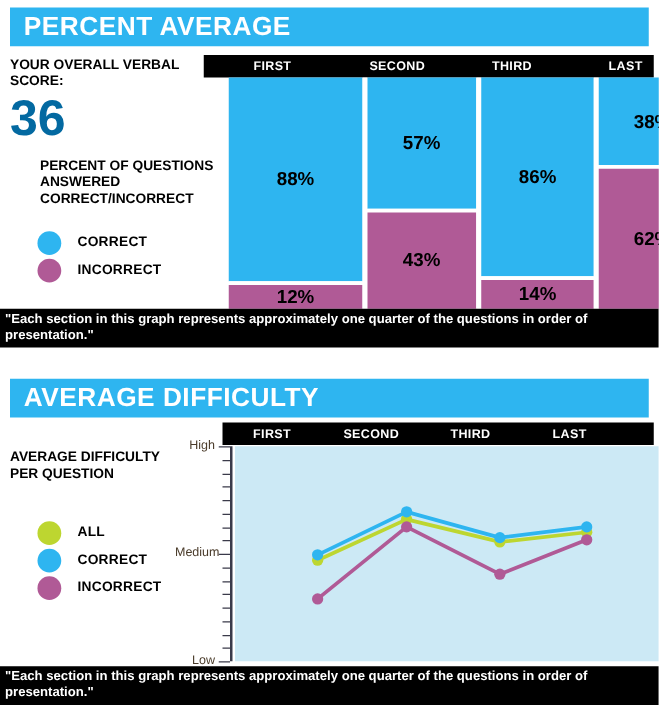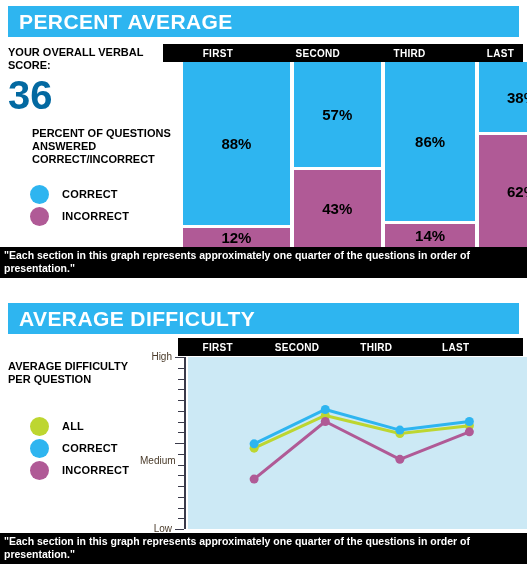--- a/index.html
+++ b/index.html
@@ -170,21 +170,21 @@
     <div class="tick" style="width: 9px; left: 35px; top: 88px;"></div>
     <div class="tick" style="width: 6px; left: 38px; top: 99px;"></div>
     <div class="tick" style="width: 6px; left: 38px; top: 110px;"></div>
     <div class="tick" style="width: 6px; left: 38px; top: 120px;"></div>
     <div class="tick" style="width: 6px; left: 38px; top: 131px;"></div>
     <div class="tick" style="width: 6px; left: 38px; top: 142px;"></div>
     <div class="tick" style="width: 6px; left: 38px; top: 153px;"></div>
     <div class="tick" style="width: 6px; left: 38px; top: 163px;"></div>
     <div class="tick" style="width: 9px; left: 35px; top: 174px;"></div>
     <div class="ylab" style="left: 0px; width: 32px; top: -4px;">High</div>
-    <div class="ylab" style="left: 0px; width: 32px; top: 100px;">Medium</div>
+    <div class="ylab" style="left: 0px; width: 32px; top: 82px;">Medium</div>
     <div class="ylab" style="left: 0px; width: 32px; top: 168px;">Low</div>
     <svg width="387" height="178">
       <polyline points="114.105,93.16000000000001 185.29500000000002,60.47999999999999 259.875,78.53999999999999 329.37,70.8" fill="none" stroke="#bdd630" stroke-width="3" stroke-linejoin="round" stroke-linecap="round"></polyline>
       <circle cx="114.105" cy="93.16000000000001" r="4.5" fill="#bdd630"></circle>
       <circle cx="185.29500000000002" cy="60.47999999999999" r="4.5" fill="#bdd630"></circle>
       <circle cx="259.875" cy="78.53999999999999" r="4.5" fill="#bdd630"></circle>
       <circle cx="329.37" cy="70.8" r="4.5" fill="#bdd630"></circle>
       <polyline points="114.105,88.86 185.29500000000002,54.46000000000001 259.875,75.10000000000001 329.37,66.5" fill="none" stroke="#2eb5f0" stroke-width="3" stroke-linejoin="round" stroke-linecap="round"></polyline>
       <circle cx="114.105" cy="88.86" r="4.5" fill="#2eb5f0"></circle>
       <circle cx="185.29500000000002" cy="54.46000000000001" r="4.5" fill="#2eb5f0"></circle>

